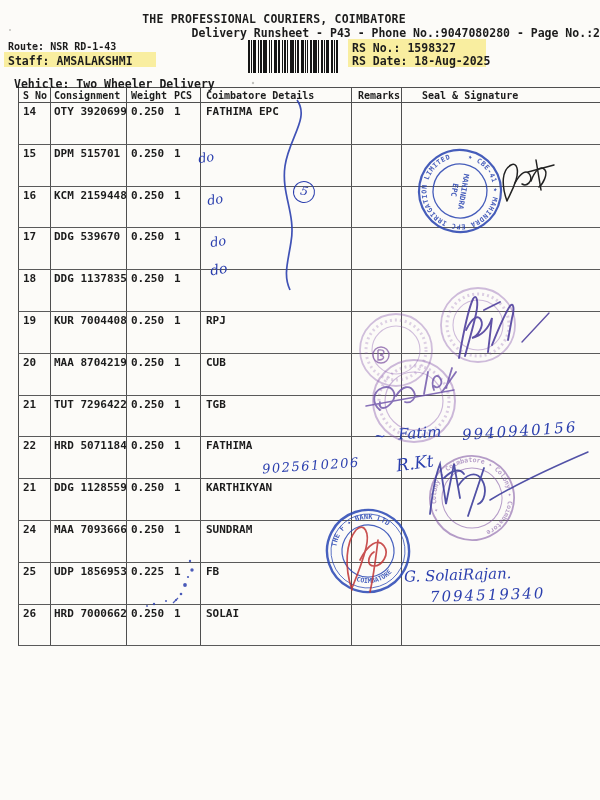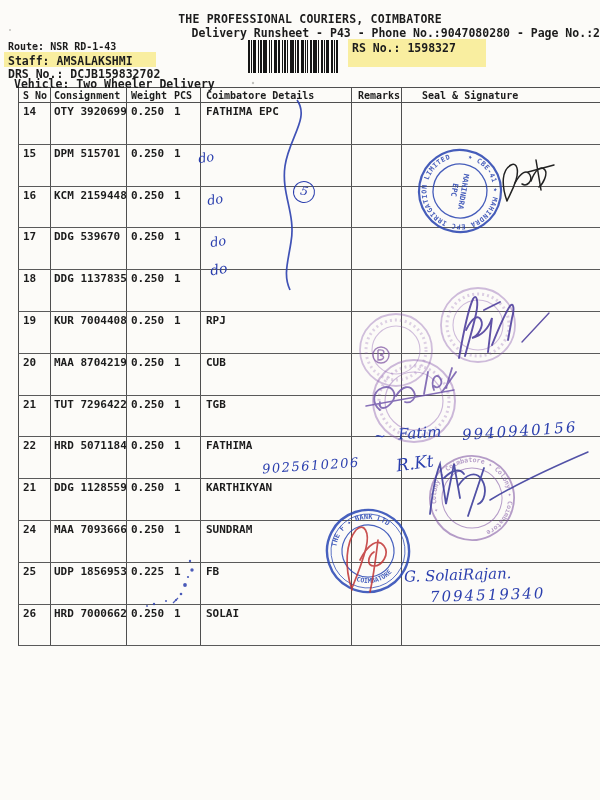--- a/index.html
+++ b/index.html
@@ -1,20 +1,20 @@
 <!DOCTYPE html>
 <html><head>
 <meta charset="utf-8">
 <style>
   html,body{margin:0;padding:0;background:#e8e8e8;}
   .page{position:relative;width:600px;height:800px;background:#fcfbf8;overflow:hidden;
         font-family:"DejaVu Sans Mono",monospace;color:#1c1c1c;}
   .hl{position:absolute;background:rgba(246,228,88,.55);z-index:0;}
   .ptxt{position:absolute;font-weight:bold;white-space:pre;z-index:2;}
-  .title{top:12px;left:0;width:548px;text-align:center;font-size:11.5px;letter-spacing:.2px;margin-left:36px;}
+  .title{top:12px;left:0;width:548px;text-align:center;font-size:11.5px;letter-spacing:.2px;}
   .subtitle{top:26px;left:0;width:600px;text-align:right;font-size:11.5px;}
   .m-route{top:41px;left:8px;font-size:10px;}
   .m-staff{top:54px;left:8px;font-size:11.5px;}
   .m-drs{top:67px;left:8px;font-size:11.5px;}
   .m-veh{top:77px;left:14px;font-size:11.5px;}
   .m-rsno{top:41px;left:352px;font-size:11.5px;}
   .m-rsdate{top:54px;left:352px;font-size:11.5px;}
   .barcode{position:absolute;left:248px;top:40px;width:133px;height:33px;display:flex;align-items:stretch;z-index:2;}
   .barcode div{background:#151515;}
   table.sheet{position:absolute;left:18px;top:87px;width:574px;border-collapse:collapse;table-layout:fixed;z-index:1;
@@ -49,23 +49,23 @@
 
 <div class="page">
 
   <div class="hl" style="left:4px;top:52px;width:152px;height:15px;"></div>
   <div class="hl" style="left:348px;top:39px;width:138px;height:28px;"></div>
 
   <div class="ptxt title">THE PROFESSIONAL COURIERS, COIMBATORE</div>
   <div class="ptxt subtitle">Delivery Runsheet - P43 - Phone No.:9047080280 - Page No.:2</div>
   <div class="ptxt m-route">Route: NSR RD-1-43</div>
   <div class="ptxt m-staff">Staff: AMSALAKSHMI</div>
-  <div class="ptxt m-drs">DRS No.: DCJB159832702</div>
   <div class="ptxt m-veh">Vehicle: Two Wheeler Delivery</div>
   <div class="ptxt m-rsno">RS No.: 1598327</div>
+  <div class="ptxt m-rsdate">RS Date: 18-Aug-2025</div>
   <div class="barcode">
       <div style="width: 2px; margin-right: 1px;"></div>
       <div style="width: 1px; margin-right: 1px;"></div>
       <div style="width: 3px; margin-right: 2px;"></div>
       <div style="width: 1px; margin-right: 1px;"></div>
       <div style="width: 2px; margin-right: 1px;"></div>
       <div style="width: 4px; margin-right: 2px;"></div>
       <div style="width: 1px; margin-right: 1px;"></div>
       <div style="width: 1px; margin-right: 2px;"></div>
       <div style="width: 3px; margin-right: 1px;"></div>

